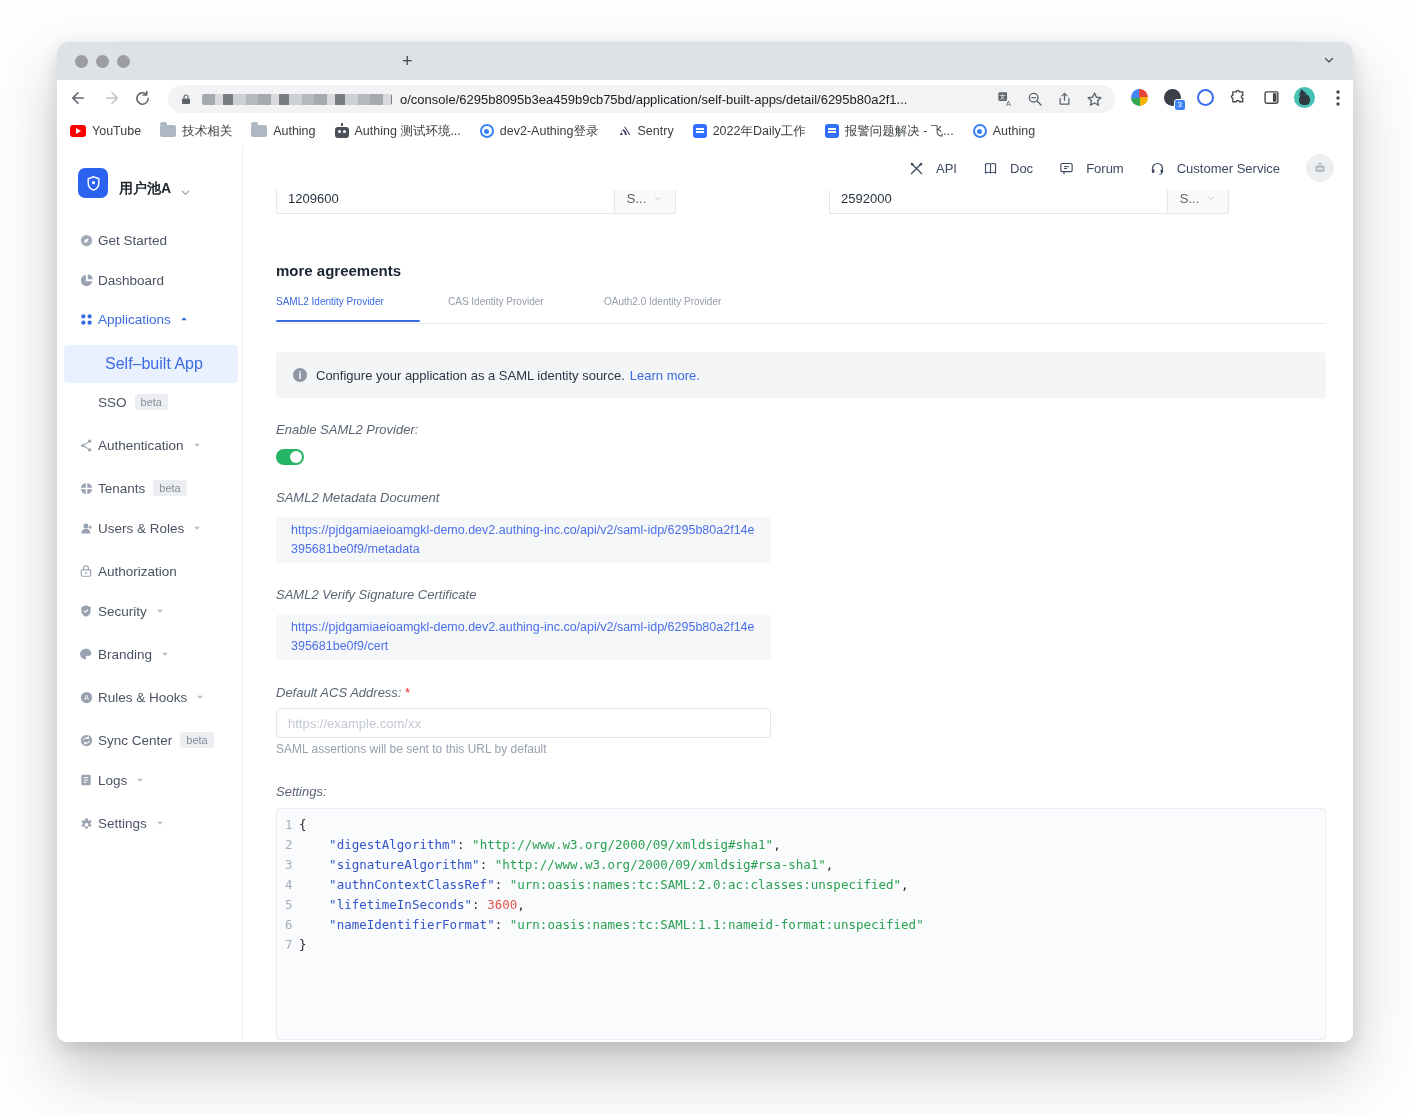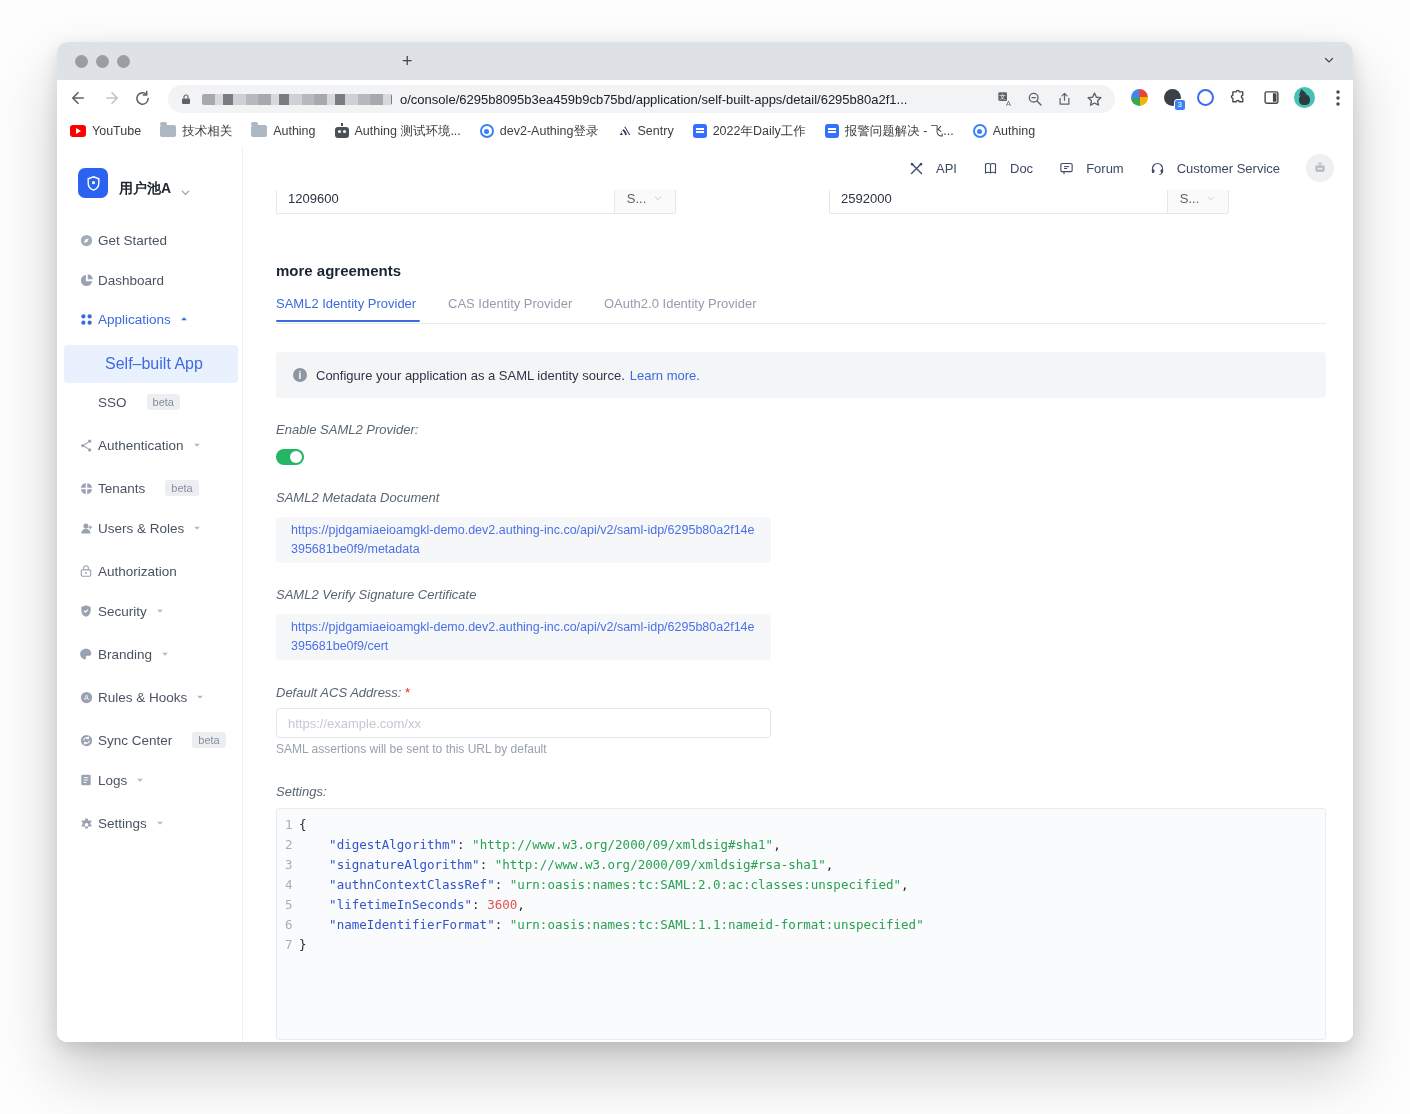--- a/index.html
+++ b/index.html
@@ -60,38 +60,38 @@
   .ws-caret{margin-left:9px;color:#9aa1ab;}
   .sb-item{position:absolute;left:0;width:185px;height:36px;display:flex;align-items:center;font-size:13.5px;color:#4a5363;}
   .sb-ic{position:absolute;left:21px;width:16px;height:16px;color:#99a2b1;display:flex;align-items:center;justify-content:center;}
   .sb-lb{margin-left:41px;white-space:nowrap;}
   .sb-caret{margin-left:8px;color:#b4bbc5;display:flex;}
   .sb-item.active{color:#3a6be0;}
   .sb-item.active .sb-ic{color:#3a6be0;}
   .sb-item.active .sb-caret{color:#3a6be0;}
   .sb-sel{position:absolute;left:7px;width:174px;height:38px;background:#eaf1fe;border-radius:4px;display:flex;align-items:center;}
   .sb-sel .sb-lb{color:#3d6ce0;}
-  .badge{margin-left:20px;background:#eceef1;color:#868f9d;font-size:11px;line-height:16px;padding:0 6px;border-radius:3px;}
+  .badge{margin-left:8px;background:#eceef1;color:#868f9d;font-size:11px;line-height:16px;padding:0 6px;border-radius:3px;}
   
   .main{position:relative;flex:1;background:#fff;}
   .main-header{position:absolute;left:0;top:0;right:0;height:44px;background:#fff;display:flex;align-items:center;
     justify-content:flex-end;padding-right:19px;gap:26px;}
   .hd-act{display:flex;align-items:center;gap:12px;font-size:13px;color:#3e4a63;}
   .hd-act .ic{color:#3e4a63;display:flex;}
   .hd-avatar{width:28px;height:28px;border-radius:50%;background:#eff0f2;display:flex;align-items:center;justify-content:center;color:#b8bdc6;}
   .content{position:absolute;left:0;top:44px;right:0;bottom:0;overflow:hidden;background:#fff;}
   .igroup{position:absolute;top:-8px;height:32px;display:flex;box-sizing:border-box;}
   .igroup input{width:338px;height:32px;border:1px solid #e5e7ea;border-right:none;border-radius:2px 0 0 2px;
     padding:0 11px;font-size:13px;color:#2a3342;box-sizing:border-box;outline:none;background:#fff;font-family:inherit;}
   .iaddon{width:62px;height:32px;background:#fafafa;border:1px solid #e5e7ea;border-radius:0 2px 2px 0;box-sizing:border-box;
     display:flex;align-items:center;justify-content:center;gap:7px;font-size:13px;color:#5a6068;}
   .iaddon .cv{color:#c3c7cd;display:flex;}
   .sec-title{position:absolute;left:33px;top:72px;font-size:15px;font-weight:700;color:#1b2432;}
   .tabrow{position:absolute;left:33px;top:106px;height:20px;}
-  .ptab{position:absolute;top:0;font-size:13px;white-space:nowrap;color:#959dab;}
+  .ptab{position:absolute;top:0;font-size:10px;white-space:nowrap;color:#959dab;}
   .ptab.active{color:#3a6be0;}
   .tab-underline{position:absolute;left:33px;top:130px;width:144px;height:2px;background:#3a6be0;border-radius:1px;}
   .tabs-border{position:absolute;left:33px;top:133px;width:1050px;height:1px;background:#e9ebed;}
   .alert{position:absolute;left:33px;top:162px;width:1050px;height:46px;background:#f4f5f7;border-radius:4px;
     display:flex;align-items:center;padding-left:17px;box-sizing:border-box;font-size:13px;color:#2e3645;}
   .alert .info{width:14px;height:14px;border-radius:50%;background:#8f96a3;color:#fff;font-size:10px;font-weight:700;
     display:flex;align-items:center;justify-content:center;margin-right:9px;font-style:normal;flex:none;}
   .alert a{color:#3a6be0;text-decoration:none;margin-left:5px;}
   .flabel{position:absolute;left:33px;font-size:13px;color:#5a6574;white-space:nowrap;font-style:italic;}
   .req{color:#f5222d;margin-left:3px;}

